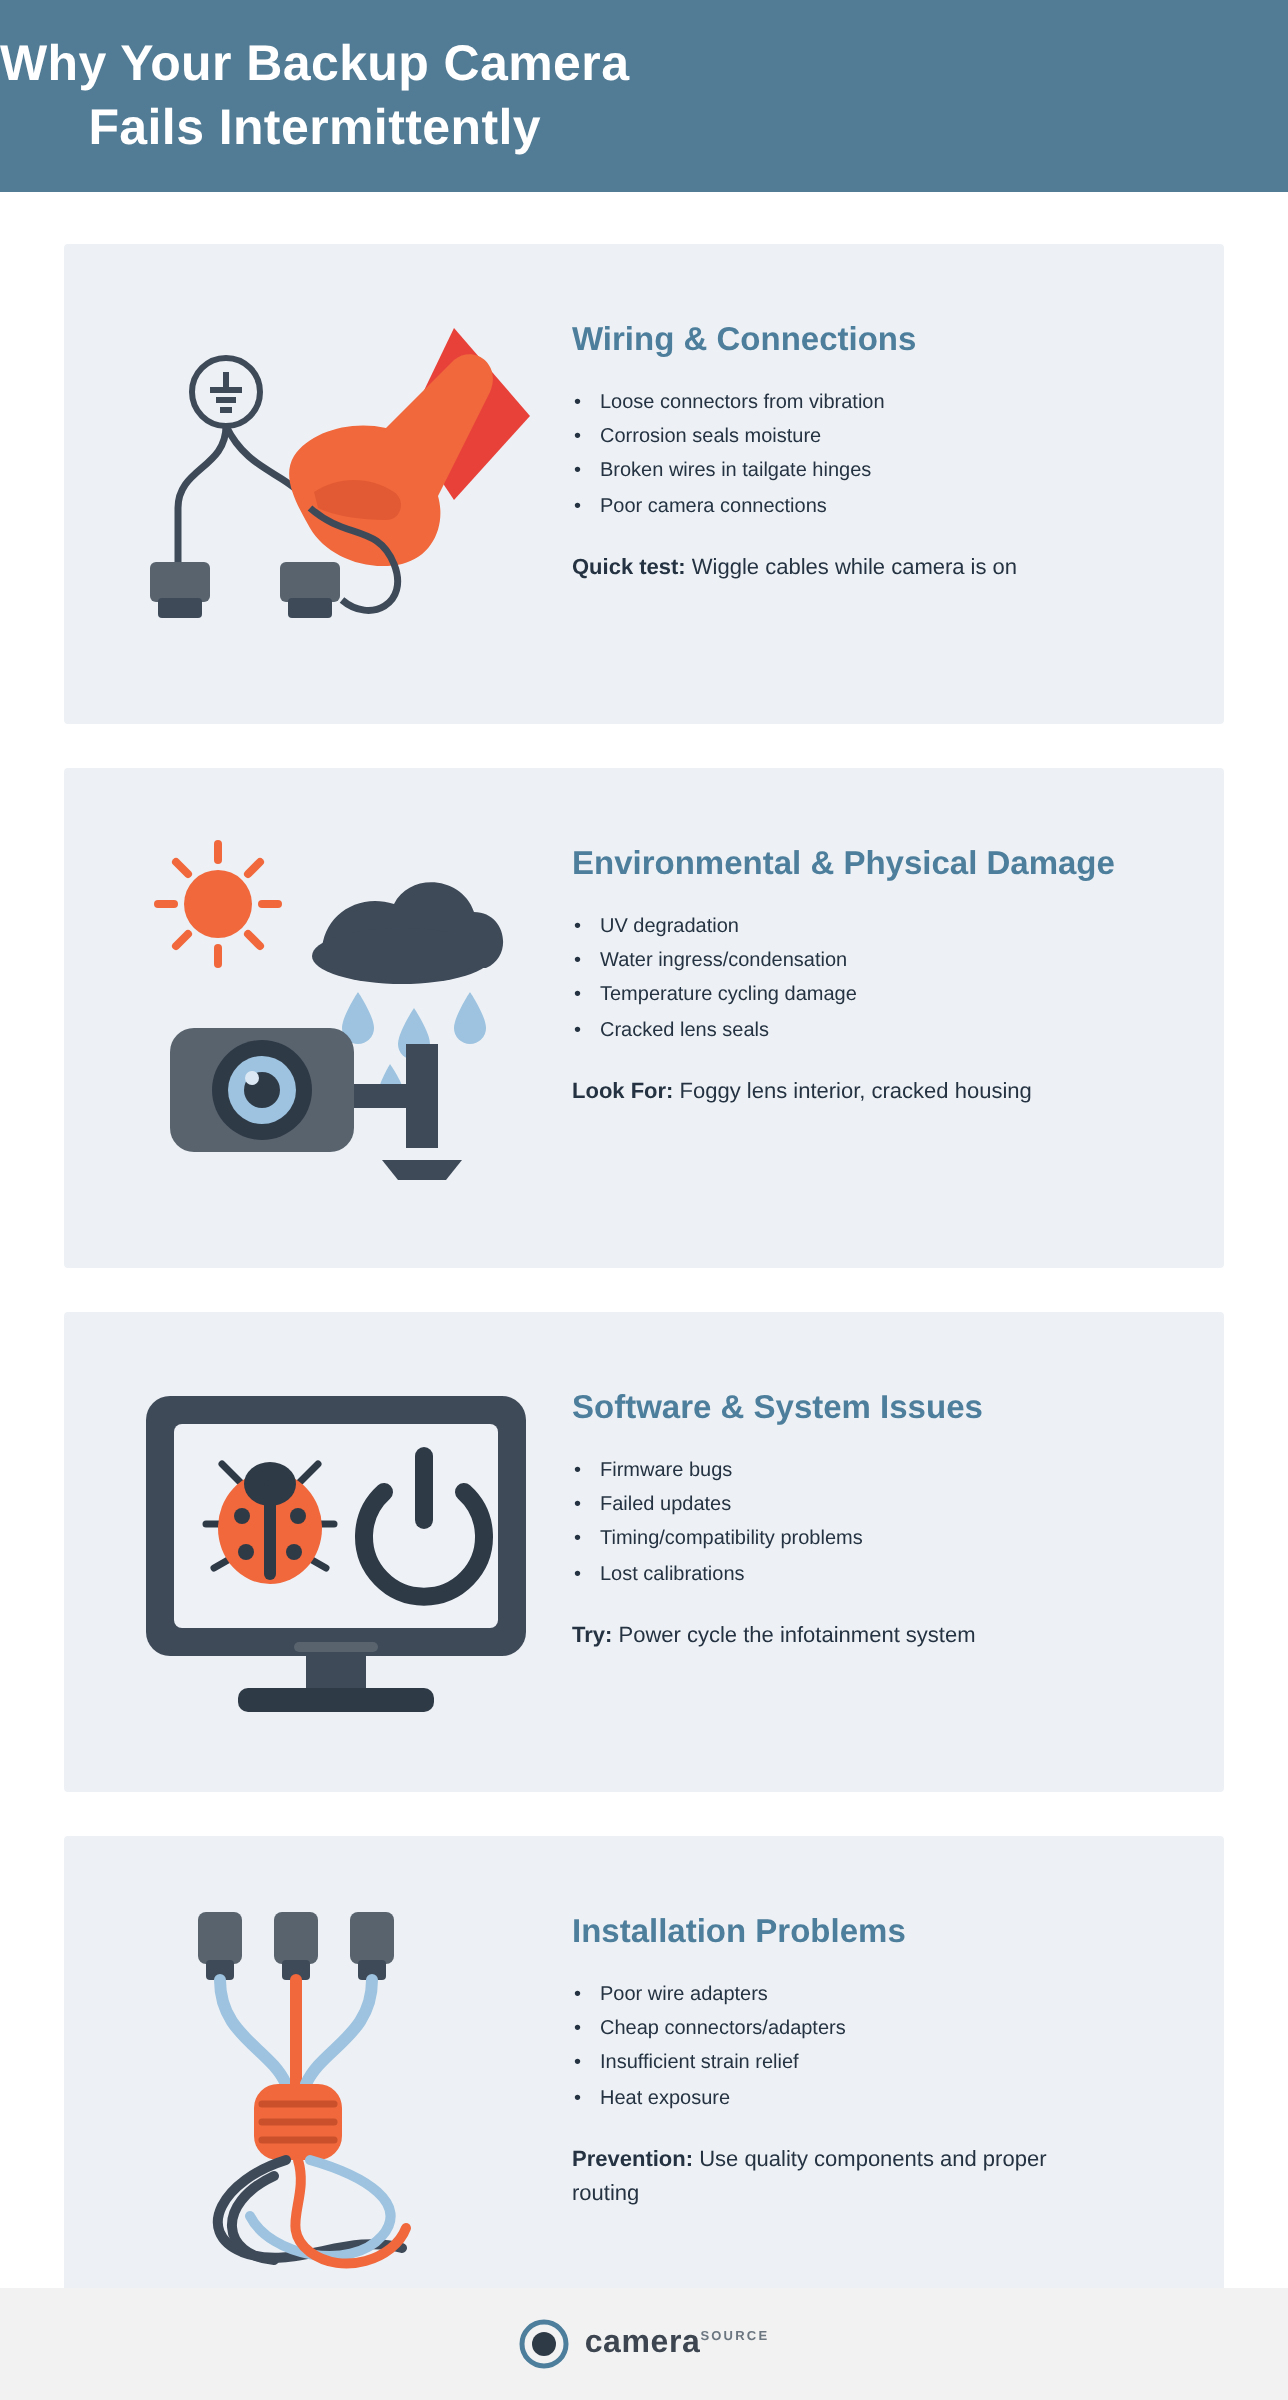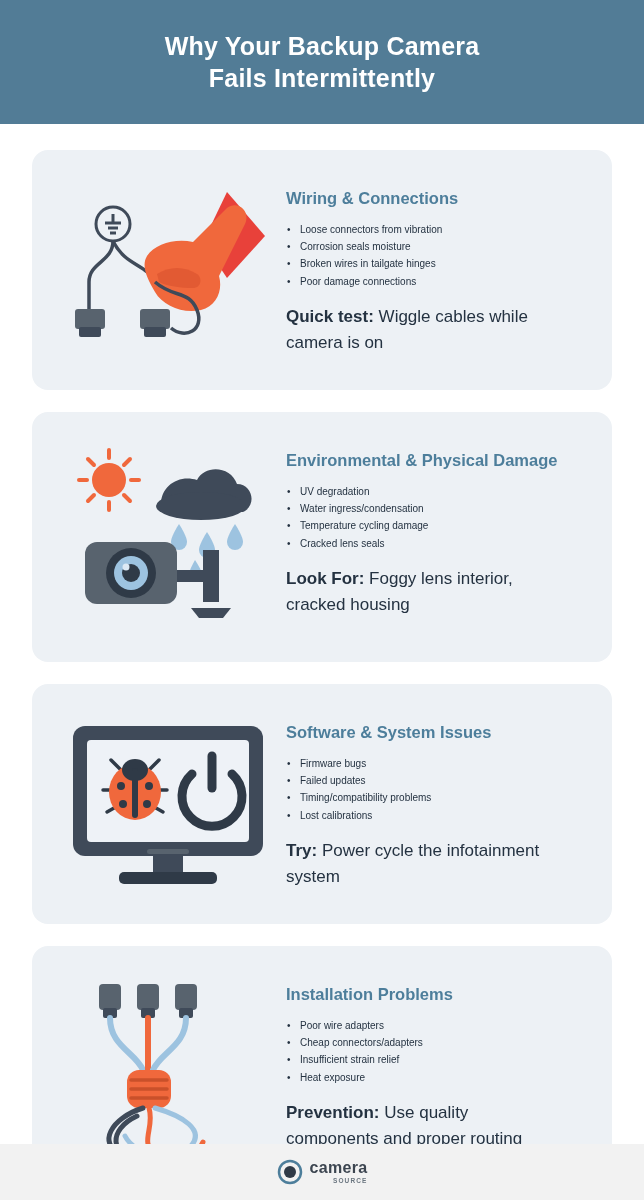--- a/index.html
+++ b/index.html
@@ -12,43 +12,43 @@
   .page {
     position: relative;
     width: 644px;
     height: 1200px;
     background: #ffffff;
     overflow: hidden;
   }
 
   
   .header {
-    height: 124px;
+    height: 96px;
     background: #527c96;
     display: flex;
     flex-direction: column;
-    align-items: center;
+    align-items: flex-start;
     justify-content: center;
   }
   .header-title {
     color: #ffffff;
     font-size: 25px;
     font-weight: bold;
     line-height: 1.28;
     text-align: center;
     letter-spacing: 0.2px;
   }
 
   
   .cards {
     padding: 26px 32px 0 32px;
   }
   .card {
     background: #edf1f5;
-    border-radius: 16px;
+    border-radius: 2px;
     display: flex;
     align-items: flex-start;
     padding: 20px 18px 20px 14px;
     margin-bottom: 22px;
     min-height: 230px;
   }
   .card-art {
     width: 240px;
     flex: 0 0 240px;
     display: flex;
@@ -80,21 +80,21 @@
   }
   .bullets li::before {
     content: "•";
     position: absolute;
     left: 1px;
     top: 0;
     color: #243241;
   }
   .note {
     color: #243241;
-    font-size: 17px;
+    font-size: 11px;
     line-height: 1.55;
     max-width: 272px;
   }
   .note b { font-weight: bold; }
 
   
   .footer {
     position: absolute;
     left: 0;
     bottom: 0;
@@ -105,23 +105,22 @@
     align-items: center;
     justify-content: center;
   }
   .logo-wrap {
     display: flex;
     align-items: center;
     gap: 7px;
   }
   .logo-text {
     display: flex;
-    flex-direction: column;
+    flex-direction: row;
     line-height: 1;
-    align-items: flex-end;
   }
   .logo-main {
     font-size: 16px;
     font-weight: bold;
     color: #3c4550;
     letter-spacing: .3px;
   }
   .logo-sub {
     font-size: 6.5px;
     font-weight: bold;
@@ -171,21 +170,21 @@
 
           <path d="M104 112 C122 128, 138 120, 146 140 C154 160, 134 170, 120 158" fill="none" stroke="#3f4a59" stroke-width="3.5"></path>
         </svg>
       </div>
       <div class="card-body">
         <div class="card-title">Wiring &amp; Connections</div>
         <ul class="bullets">
           <li>Loose connectors from vibration</li>
           <li>Corrosion seals moisture</li>
           <li>Broken wires in tailgate hinges</li>
-          <li>Poor damage connections</li>
+          <li>Poor camera connections</li>
         </ul>
         <div class="note">
           <b>Quick test:</b><span> Wiggle cables while camera is on</span>
         </div>
       </div>
     </div>
 
     <div class="card">
       <div class="card-art">
         <svg width="230" height="210" viewBox="0 0 230 210">

